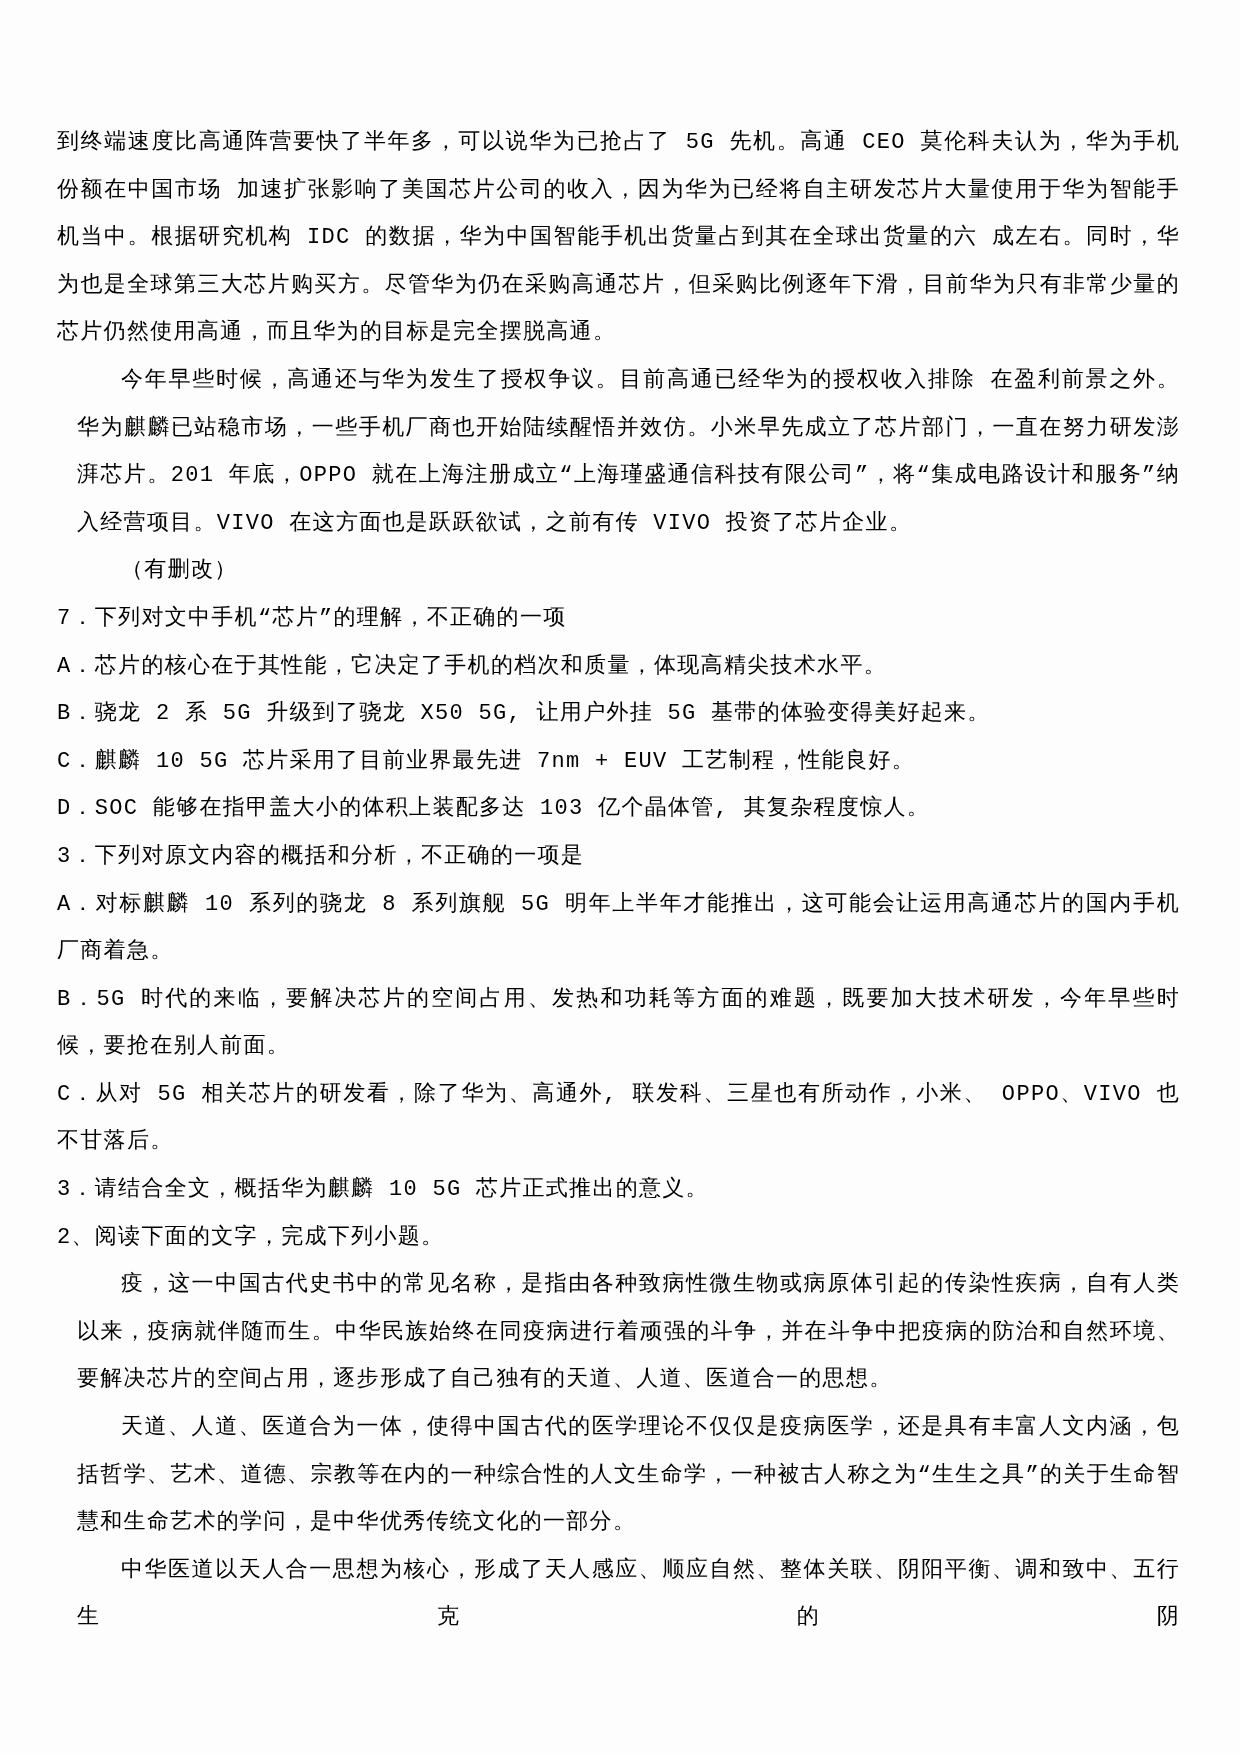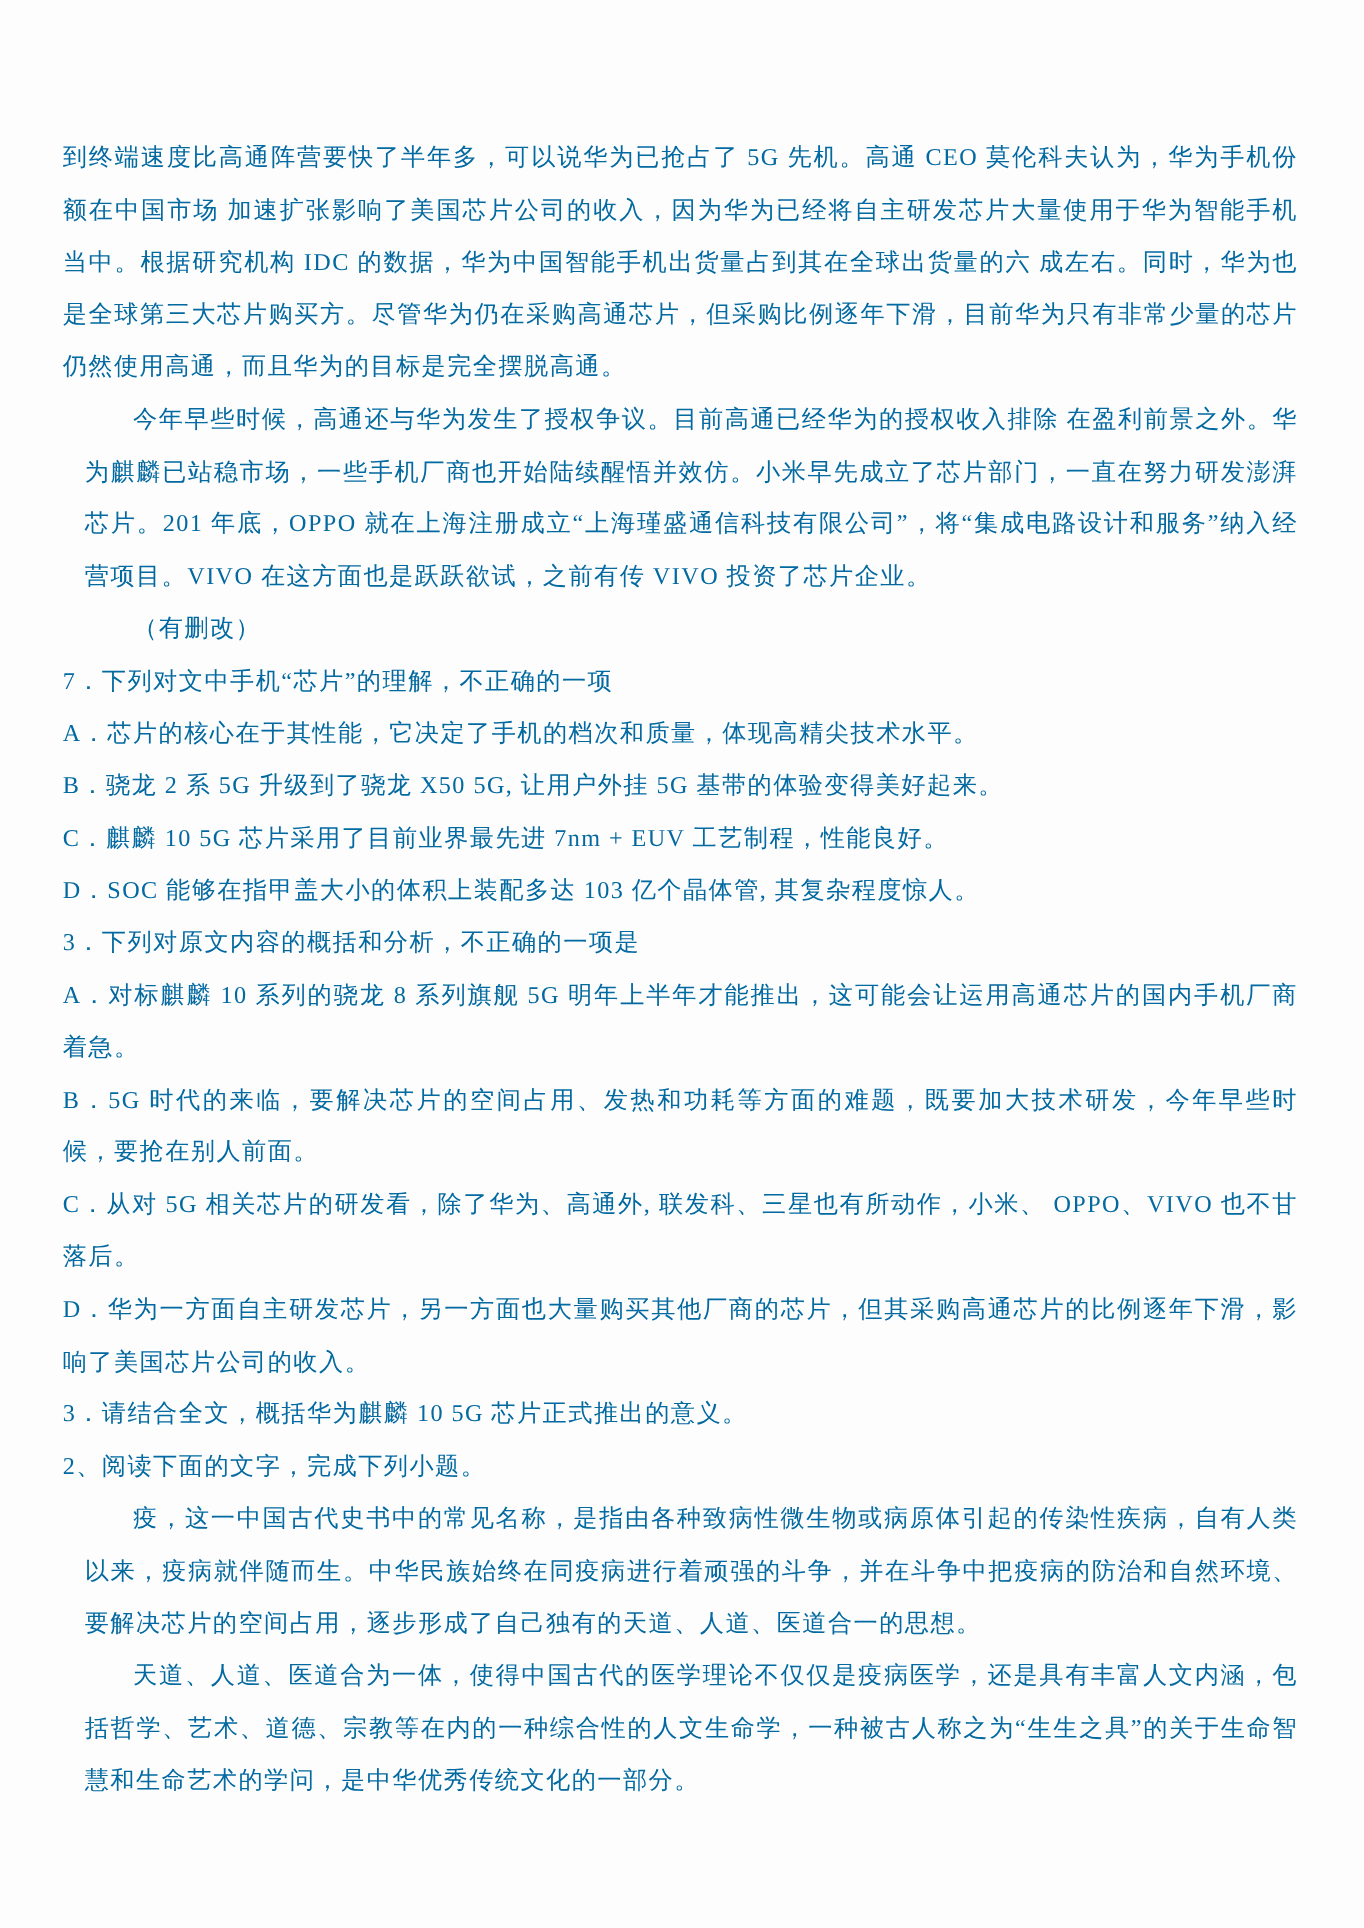--- a/index.html
+++ b/index.html
@@ -16,24 +16,25 @@
     top: 119px;
     left: 57px;
     width: 1123px;
   }
   .line {
     margin: 0;
     padding: 0;
     font-size: 22px;
     line-height: 47.6px;
     letter-spacing: 1.3px;
-    color: #0369a1;
+    color: #000000;
     text-align: justify;
     text-justify: inter-ideograph;
     word-break: break-all;
+    font-family: Liberation Mono, monospace;
   }
   .indent { text-indent: 2em; margin-left: 20px; }
   .force-justify { text-align-last: justify; }
 </style>
 </head>
 <body>
 
 <div class="page">
   <div class="text-content">
 
@@ -46,25 +47,25 @@
     <p class="line">7．下列对文中手机“芯片”的理解，不正确的一项</p>
     <p class="line">A．芯片的核心在于其性能，它决定了手机的档次和质量，体现高精尖技术水平。</p>
     <p class="line">B．骁龙 2 系 5G 升级到了骁龙 X50 5G, 让用户外挂 5G 基带的体验变得美好起来。</p>
     <p class="line">C．麒麟 10 5G 芯片采用了目前业界最先进 7nm + EUV 工艺制程，性能良好。</p>
     <p class="line">D．SOC 能够在指甲盖大小的体积上装配多达 103 亿个晶体管, 其复杂程度惊人。</p>
 
     <p class="line">3．下列对原文内容的概括和分析，不正确的一项是</p>
     <p class="line">A．对标麒麟 10 系列的骁龙 8 系列旗舰 5G 明年上半年才能推出，这可能会让运用高通芯片的国内手机厂商着急。</p>
     <p class="line">B．5G 时代的来临，要解决芯片的空间占用、发热和功耗等方面的难题，既要加大技术研发，今年早些时候，要抢在别人前面。</p>
     <p class="line">C．从对 5G 相关芯片的研发看，除了华为、高通外, 联发科、三星也有所动作，小米、 OPPO、VIVO 也不甘落后。</p>
-    <p class="line">D．华为一方面自主研发芯片，另一方面也大量购买其他厂商的芯片，但其采购高通芯片的比例逐年下滑，影响了美国芯片公司的收入。</p>
 
     <p class="line">3．请结合全文，概括华为麒麟 10 5G 芯片正式推出的意义。</p>
 
     <p class="line">2、阅读下面的文字，完成下列小题。</p>
 
     <p class="line indent">疫，这一中国古代史书中的常见名称，是指由各种致病性微生物或病原体引起的传染性疾病，自有人类以来，疫病就伴随而生。中华民族始终在同疫病进行着顽强的斗争，并在斗争中把疫病的防治和自然环境、要解决芯片的空间占用，逐步形成了自己独有的天道、人道、医道合一的思想。</p>
 
     <p class="line indent">天道、人道、医道合为一体，使得中国古代的医学理论不仅仅是疫病医学，还是具有丰富人文内涵，包括哲学、艺术、道德、宗教等在内的一种综合性的人文生命学，一种被古人称之为“生生之具”的关于生命智慧和生命艺术的学问，是中华优秀传统文化的一部分。</p>
 
+    <p class="line indent force-justify">中华医道以天人合一思想为核心，形成了天人感应、顺应自然、整体关联、阴阳平衡、调和致中、五行生克的阴</p>
 
   </div>
 </div>
 
 </body></html>

